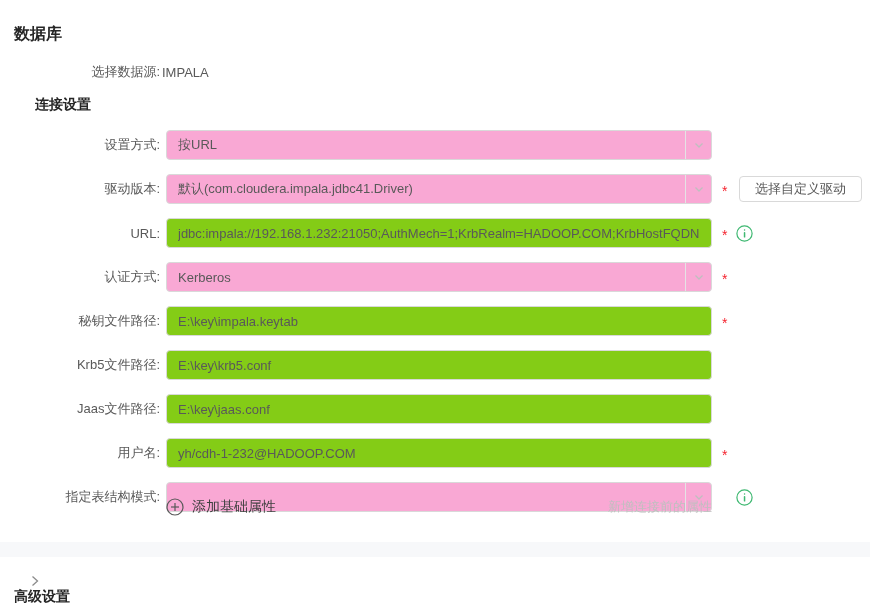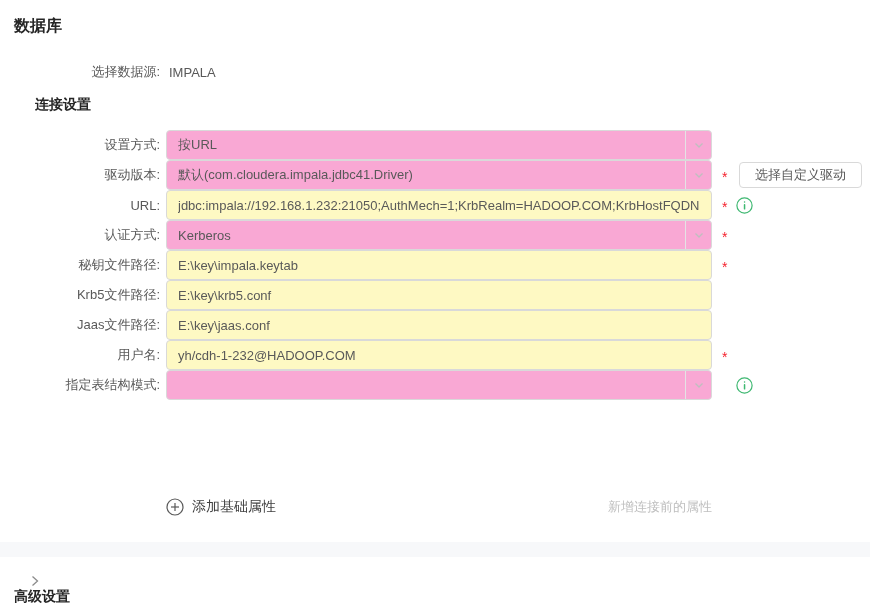--- a/index.html
+++ b/index.html
@@ -1,48 +1,48 @@
 <!DOCTYPE html>
 <html><head>
 <meta charset="utf-8">
 <style>
   * { box-sizing: border-box; margin: 0; padding: 0; }
   html, body { width: 870px; height: 610px; background: #ffffff; overflow: hidden; }
   body { font-family: "Liberation Sans", "DejaVu Sans", sans-serif; color: #595959; position: relative; }
 
   .page-title {
-    position: absolute; top: 16px; left: 14px;
+    position: absolute; top: 24px; left: 14px;
     font-size: 16px; font-weight: bold; color: #262626;
   }
 
   .datasource-row {
     position: absolute; top: 63px; left: 0;
     display: flex; align-items: center; font-size: 13px;
   }
   .field-label {
     width: 160px; flex-shrink: 0; text-align: right;
     color: #595959; font-size: 13px;
   }
-  .datasource-value { margin-left: 9px; color: #595959; font-size: 13px; }
+  .datasource-value { margin-left: 2px; color: #595959; font-size: 13px; }
 
   .section-title {
     position: absolute; top: 96px; left: 35px;
     font-size: 14px; font-weight: bold; color: #262626;
   }
 
   .form { position: absolute; top: 130px; left: 0; width: 870px; }
-  .form-row { display: flex; align-items: center; margin-bottom: 0; height: 30px; }
+  .form-row { display: flex; align-items: center; margin-bottom: 14px; height: 30px; }
   .control-wrap { margin-left: 6px; display: flex; align-items: center; }
 
   .text-input {
     width: 546px; height: 30px;
     border: 1px solid #d9d9d9; border-radius: 4px;
     padding: 0 11px; font-size: 13px; color: #595959;
     font-family: "Liberation Sans", "DejaVu Sans", sans-serif;
-    outline: none; background: #fef9c3;
+    outline: none; background: #84cc16;
   }
 
   .combobox {
     width: 546px; height: 30px;
     border: 1px solid #d9d9d9; border-radius: 4px;
     display: flex; align-items: stretch; background: #f9a8d4; cursor: pointer;
   }
   .combo-text {
     flex: 1; display: flex; align-items: center;
     padding: 0 11px; font-size: 13px; color: #595959;

